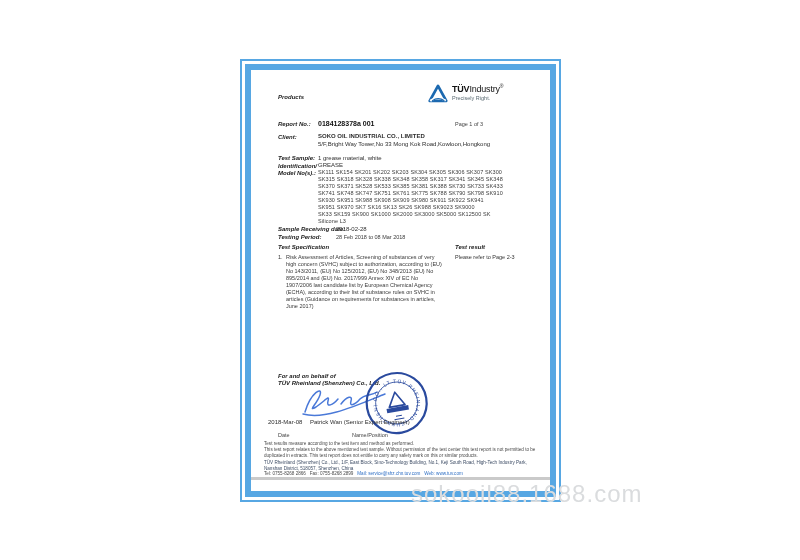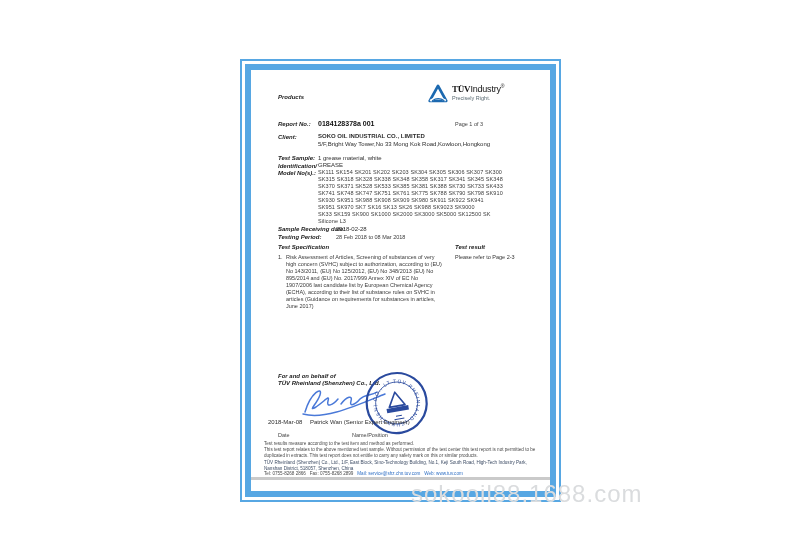--- a/index.html
+++ b/index.html
@@ -19,21 +19,21 @@
   .tiny { position:absolute; font-size:5.5px; color:#3a3a3a; white-space:nowrap; }
 
   .products { left:27px; top:24px; }
   .pageno   { position:absolute; left:204px; top:51px; font-size:5.5px; color:#444; }
 
   
   .logo { position:absolute; left:176px; top:13px; display:flex; align-items:flex-start; }
   .logo svg { display:block; }
   .logo-txt { margin-left:3px; }
   .brand { font-size:9px; color:#141414; letter-spacing:-0.2px; white-space:nowrap; }
-  .brand b { font-weight:bold;font-family:Liberation Serif, serif; }
+  .brand b { font-weight:bold; }
   .reg { font-size:5px; vertical-align:super; }
   .tagline { font-size:5.5px; color:#5a6a72; margin-top:1px; }
 
   
   .rep-no { font-weight:bold; font-size:7px; color:#111; }
   .client-name { font-weight:bold; }
   .model { position:absolute; left:67px; font-size:5.5px; color:#3c3c3c; white-space:nowrap; letter-spacing:0.1px; }
 
   
   .spec-head { left:27px; top:174px; }

